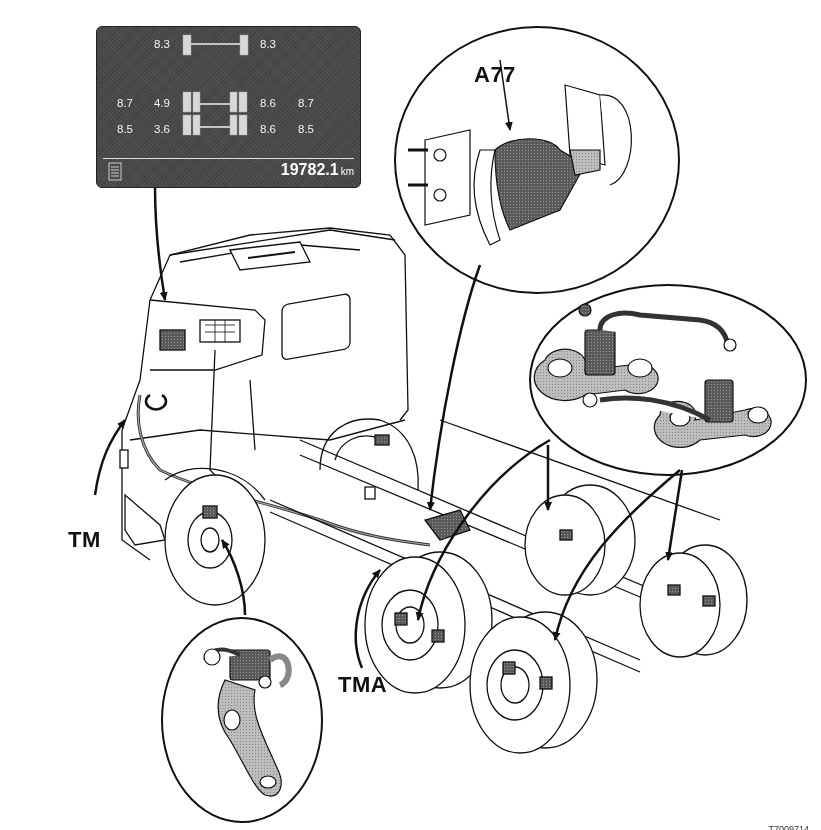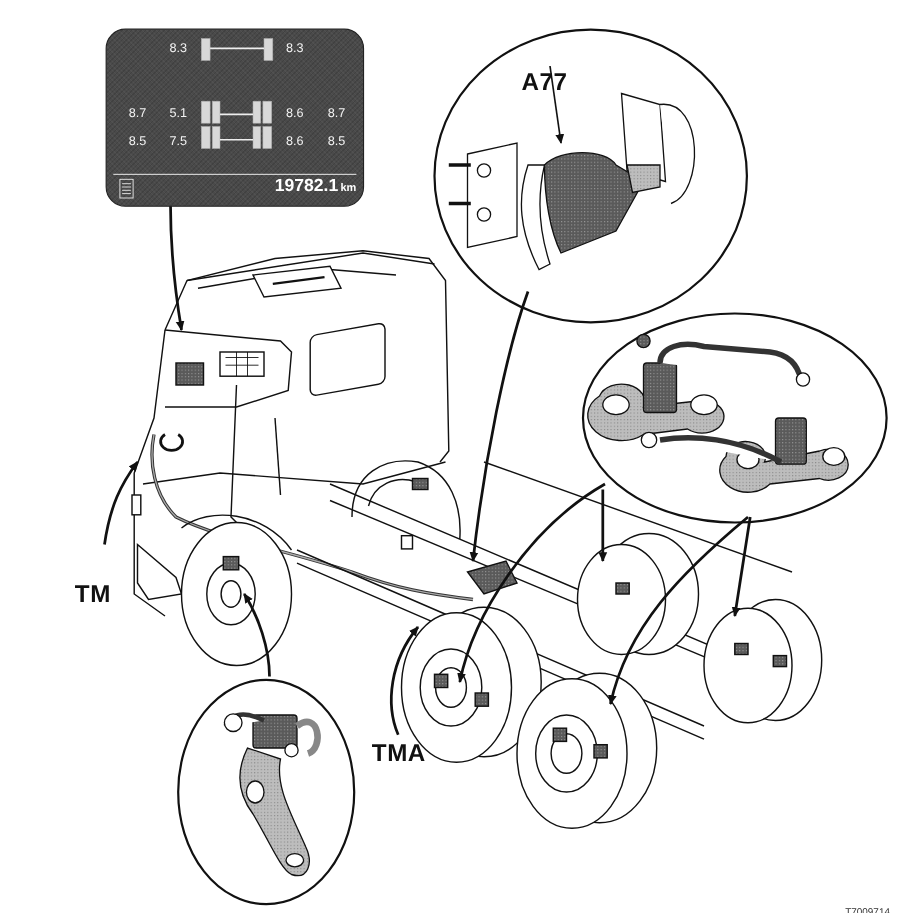--- a/index.html
+++ b/index.html
@@ -1,24 +1,24 @@
 <!DOCTYPE html>
 <html><head>
 <meta charset="utf-8">
 <style>
   html, body { margin:0; padding:0; background:#ffffff; }
   body { width:821px; height:830px; position:relative; overflow:hidden; font-family:"Liberation Sans", sans-serif; }
   #canvas { position:absolute; left:0; top:0; width:821px; height:830px; }
   .lbl { position:absolute; font-family:"Liberation Sans", sans-serif; font-weight:bold; color:#111; font-size:22px; letter-spacing:0.5px;text-align:right; }
   
-  #display { position:absolute; left:96px; top:26px; width:233px; height:160px; background:#4a4a4a; border-radius:18px; border:1px solid #222;
-     background-image: repeating-linear-gradient(45deg, rgba(255,255,255,0.04) 0 1px, transparent 1px 3px), repeating-linear-gradient(-45deg, rgba(0,0,0,0.12) 0 1px, transparent 1px 3px); }
+  #display { position:absolute; left:96px; top:26px; width:233px; height:160px; background:#4a4a4a; border-radius:6px; border:1px solid #222;
+     background-image: repeating-linear-gradient(45deg, rgba(255,255,255,0.04) 0 1px, transparent 1px 3px), repeating-linear-gradient(-45deg, rgba(0,0,0,0.12) 0 1px, transparent 1px 3px); padding-left: 30px; }
   #display .val { position:absolute; color:#f2f2f2; font-size:11.5px; font-family:"Liberation Sans", sans-serif; }
   #display .odo { position:absolute; right:6px; top:134px; color:#fff; font-family:"Liberation Sans", sans-serif; font-size:16px; font-weight:bold; }
-  #display .odo small { font-size:10px; font-weight:bold; margin-left:2px; }
+  #display .odo small { font-size:10px; font-weight:normal; margin-left:2px; }
   #display .sep { position:absolute; left:6px; right:6px; top:131px; height:1px; background:#ddd; }
   .code { position:absolute; right:12px; bottom:-4px; font-size:9px; color:#333; font-family:"Liberation Sans", sans-serif; }
 </style>
 </head>
 <body>
 
 <svg id="canvas" viewBox="0 0 821 830" xmlns="http://www.w3.org/2000/svg">
   <defs>
     <marker id="arr" markerWidth="10" markerHeight="10" refX="8" refY="5" orient="auto" markerUnits="userSpaceOnUse">
       <path d="M0,1 L9,5 L0,9 Z" fill="#111"></path>
@@ -188,26 +188,26 @@
       <line x1="14" y1="140" x2="22" y2="140"></line>
         <line x1="14" y1="143" x2="22" y2="143"></line>
       <line x1="14" y1="146" x2="22" y2="146"></line>
         <line x1="14" y1="149" x2="22" y2="149"></line>
     </g>
   </svg>
   <span class="val" style="left:57px;top:11px">8.3</span>
   <span class="val" style="left:163px;top:11px">8.3</span>
 
   <span class="val" style="left:20px;top:70px">8.7</span>
-  <span class="val" style="left:57px;top:70px">5.1</span>
+  <span class="val" style="left:57px;top:70px">4.9</span>
   <span class="val" style="left:163px;top:70px">8.6</span>
   <span class="val" style="left:201px;top:70px">8.7</span>
 
   <span class="val" style="left:20px;top:96px">8.5</span>
-  <span class="val" style="left:57px;top:96px">7.5</span>
+  <span class="val" style="left:57px;top:96px">3.6</span>
   <span class="val" style="left:163px;top:96px">8.6</span>
   <span class="val" style="left:201px;top:96px">8.5</span>
 
   <div class="sep"></div>
   <div class="odo">
     <span>19782.1</span><small>km</small>
   </div>
 </div>
 
 <div class="lbl" style="left:474px;top:62px;">A77</div>

